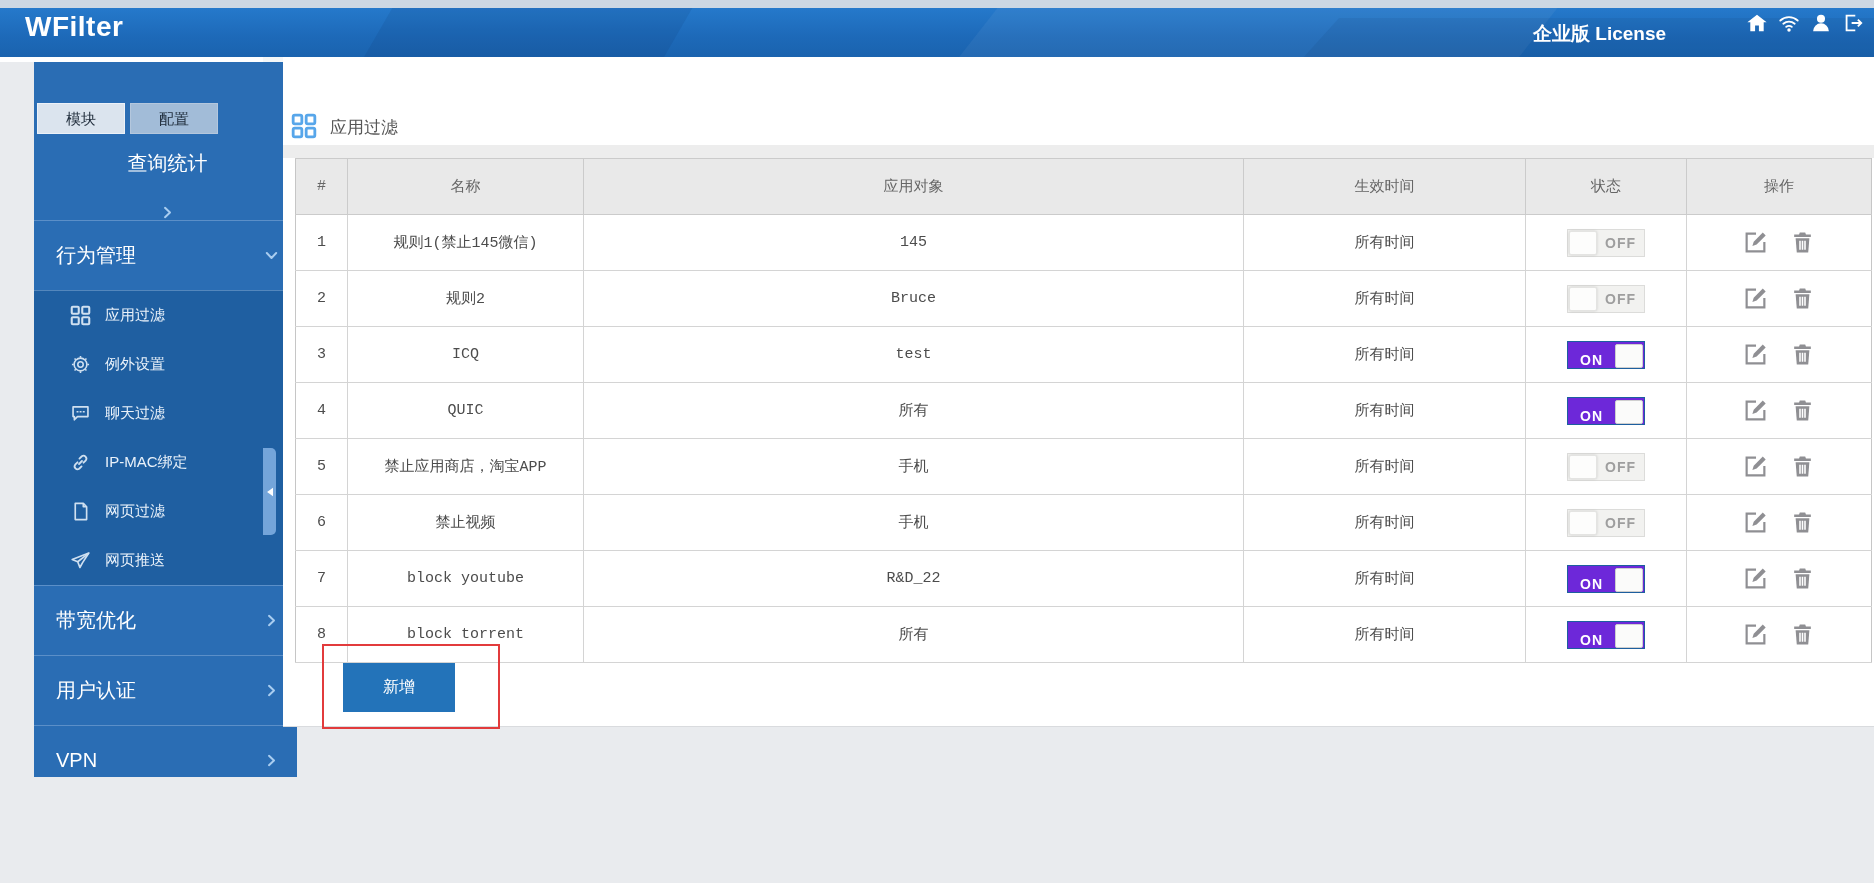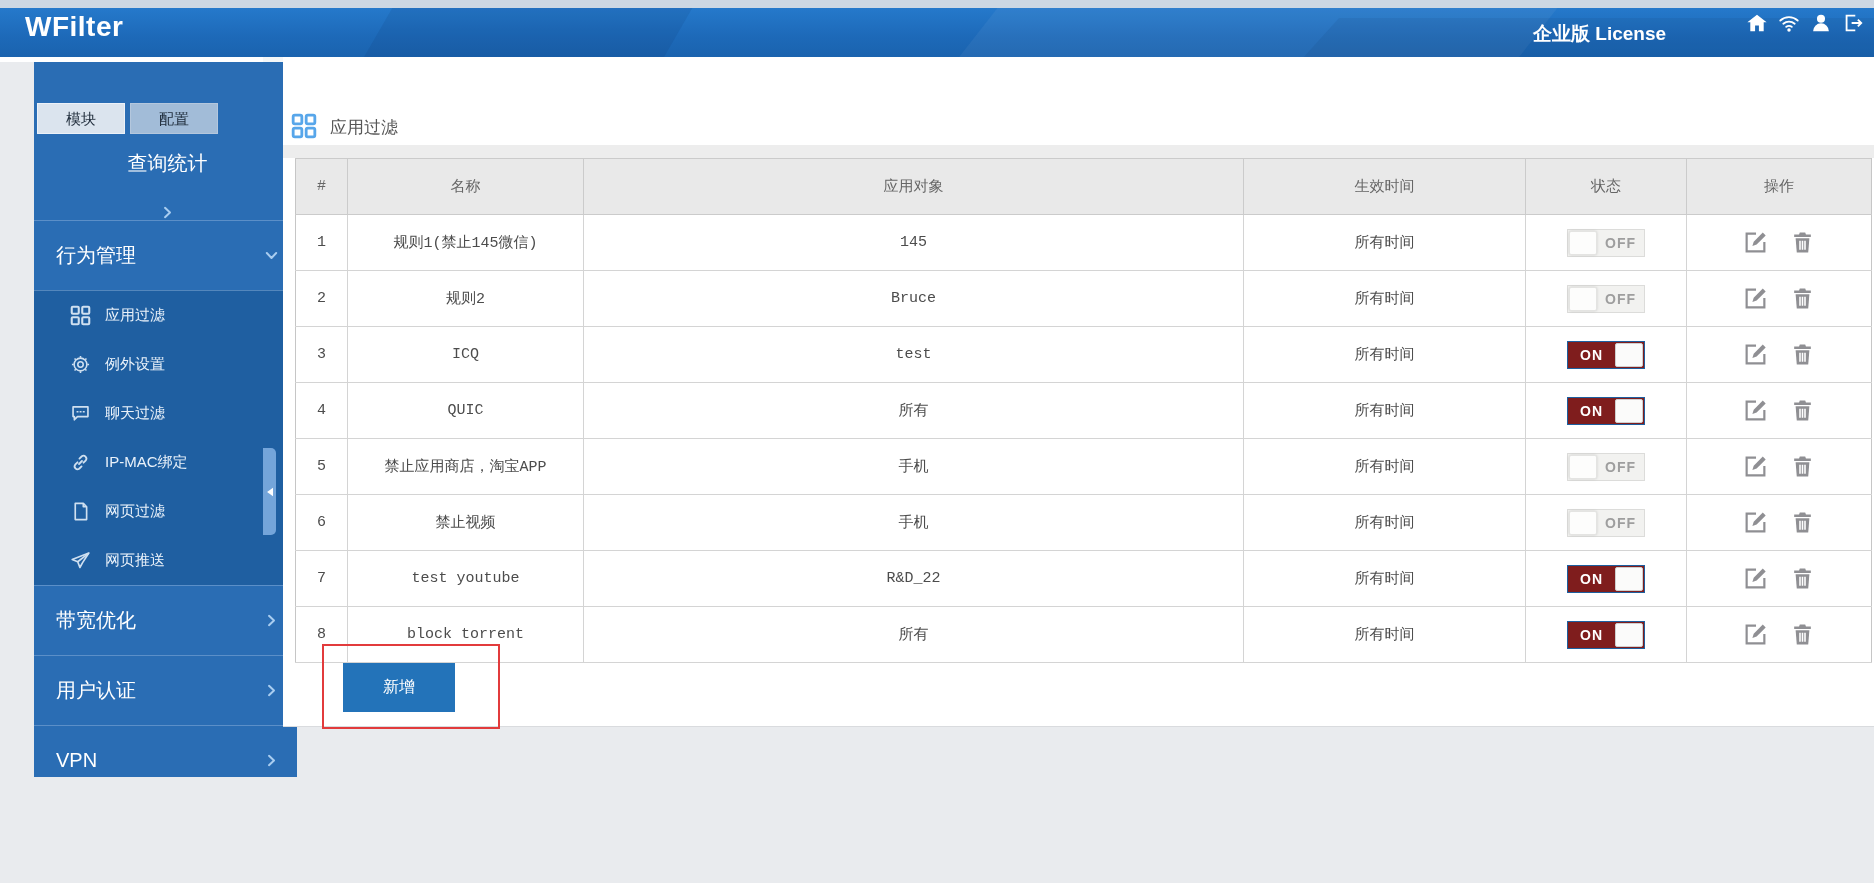--- a/index.html
+++ b/index.html
@@ -61,21 +61,21 @@
   tr>*:first-child{border-left:1px solid #c6c6c6;}
   tr>*:last-child{border-right:1px solid #c6c6c6;}
 
   .toggle{width:78px;height:28px;margin:0 auto;display:flex;align-items:center;box-sizing:border-box;cursor:pointer;}
   .toggle .tlab{flex:1;text-align:center;font-weight:bold;font-size:14px;letter-spacing:1px;
                 font-family:"Liberation Sans",sans-serif;}
   .toggle .knob{width:28px;height:24px;border-radius:2px;box-sizing:border-box;}
   .toggle.off{background:#f2f2f0;border:1px solid #dcdcda;}
   .toggle.off .knob{margin-left:1px;background:#fdfdfc;border:1px solid #e4e4e2;box-shadow:0 0 3px rgba(0,0,0,.15);}
   .toggle.off .tlab{color:#9e9e9e;}
-  .toggle.on{background:#7f1d1d;border:1px solid #1d5f9f;}
+  .toggle.on{background:#6d28d9;border:1px solid #1d5f9f;align-items:flex-end;}
   .toggle.on .knob{margin-right:1px;background:#fbfbfa;border:1px solid #cfcfcf;}
   .toggle.on .tlab{color:#fff;}
 
   .op-btn{width:25px;height:25px;color:#8f8f93;background:none;border:none;cursor:pointer;
           padding:0;margin:0 11px;vertical-align:middle;}
   .op-btn svg{width:100%;height:100%;display:block;}
 
   .add-btn{position:absolute;left:343px;top:663px;width:112px;height:49px;background:#2373b9;color:#fff;
            border:none;font-size:16px;cursor:pointer;font-family:"Liberation Sans",sans-serif;}
   .red-box{position:absolute;left:322px;top:644px;width:178px;height:85px;border:2px solid #e23b3c;
@@ -415,21 +415,21 @@
                     <path d="M20.5 11.5v9h-17v-17h9" fill="none" stroke="currentColor" stroke-width="2.1"></path>
                     <path d="M9 15.4l1.3-4.2L19 2.5 21.8 5.3 13.1 14z" fill="currentColor"></path>
                   </svg></span></button><button class="op-btn"><span class="ico"><svg viewBox="0 0 24 24">
                     <path fill="currentColor" d="M9.4 2.4h5.2l.7 1.9H20v2.3H4V4.3h4.7z"></path>
                     <path fill="currentColor" d="M5.4 7.9h13.2l-1.1 13.6H6.5z"></path>
                     <path d="M9.6 10.4v8.6M12 10.4v8.6M14.4 10.4v8.6" stroke="#fff" stroke-width="1.5" fill="none"></path>
                   </svg></span></button></td>
           </tr>
           <tr>
             <td>7</td>
-            <td>test youtube</td>
+            <td>block youtube</td>
             <td>R&amp;D_22</td>
             <td>所有时间</td>
             <td>
               <div class="toggle on">
                 <span class="tlab">ON</span>
                 <span class="knob"></span>
               </div>
             </td>
             <td><button class="op-btn"><span class="ico"><svg viewBox="0 0 24 24">
                     <path d="M20.5 11.5v9h-17v-17h9" fill="none" stroke="currentColor" stroke-width="2.1"></path>

